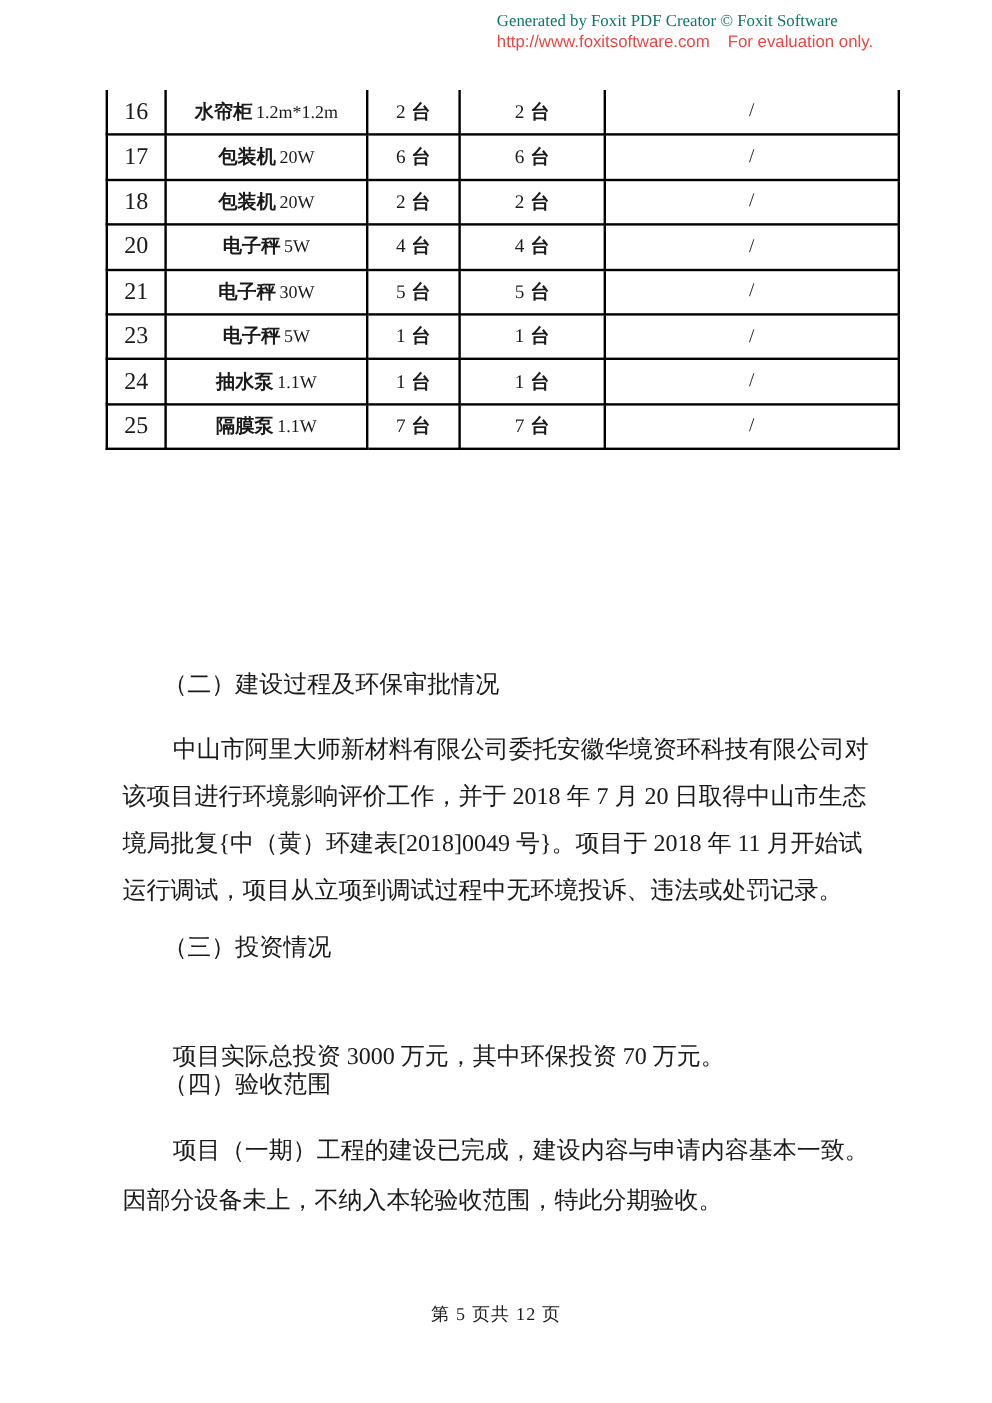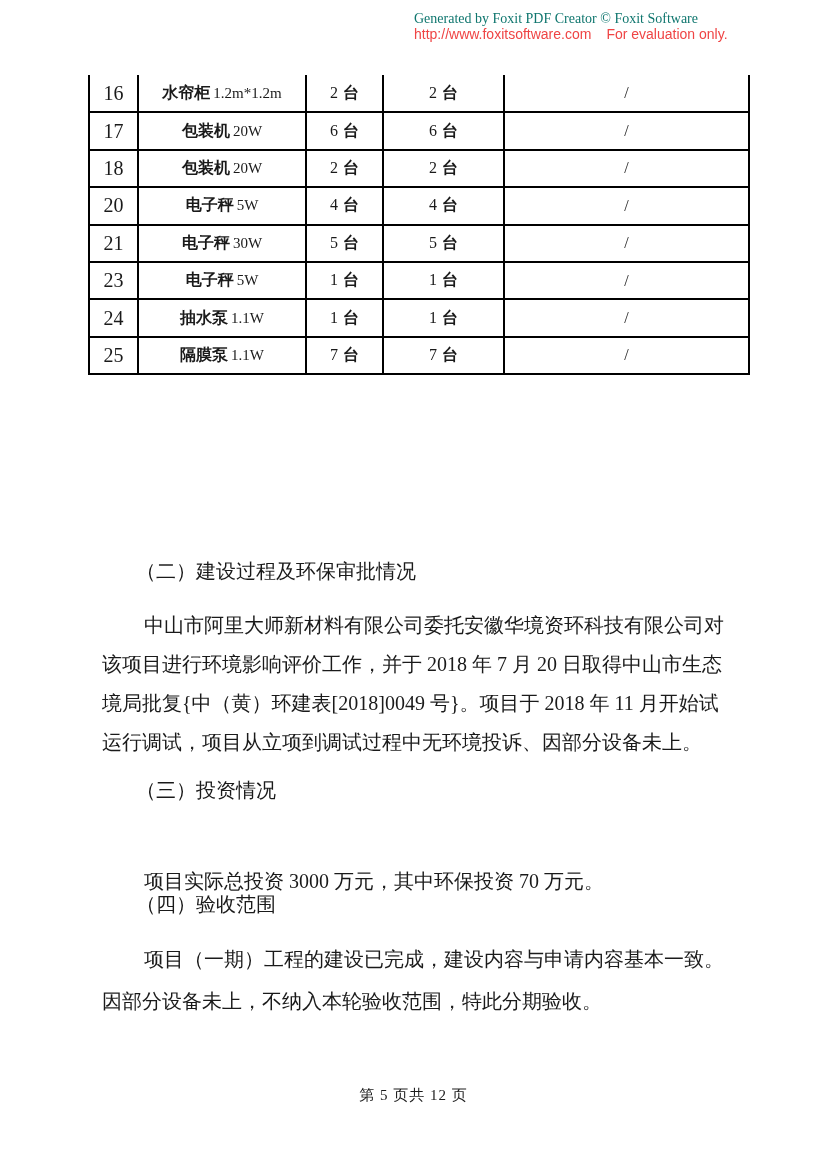--- a/index.html
+++ b/index.html
@@ -226,21 +226,21 @@
 </table>
 
 <div id="heading2" class="sec-heading">（二）建设过程及环保审批情况</div>
 <div id="para2" class="paragraph">
   <div class="line">中山市阿里大师新材料有限公司委托安徽华境资环科技有限公司对</div>
 
   <div class="line">该项目进行环境影响评价工作，并于 2018 年 7 月 20 日取得中山市生态</div>
 
   <div class="line">境局批复{中（黄）环建表[2018]0049 号}。项目于 2018 年 11 月开始试</div>
 
-  <div class="line">运行调试，项目从立项到调试过程中无环境投诉、因部分设备未上。</div>
+  <div class="line">运行调试，项目从立项到调试过程中无环境投诉、违法或处罚记录。</div>
 </div>
 
 <div id="heading3" class="sec-heading">（三）投资情况</div>
 <div id="para3" class="paragraph indented">项目实际总投资 3000 万元，其中环保投资 70 万元。</div>
 
 <div id="heading4" class="sec-heading">（四）验收范围</div>
 <div id="para4" class="paragraph">
   <div class="line">项目（一期）工程的建设已完成，建设内容与申请内容基本一致。</div>
 
   <div class="line">因部分设备未上，不纳入本轮验收范围，特此分期验收。</div>

